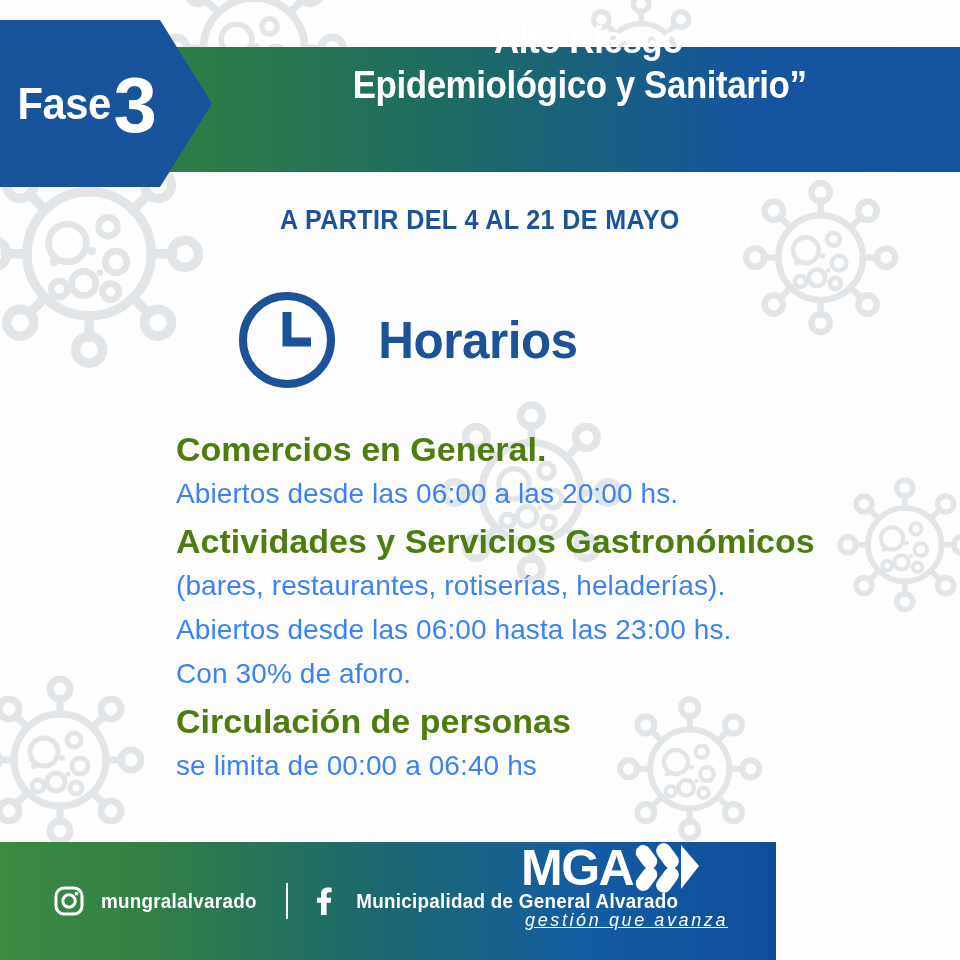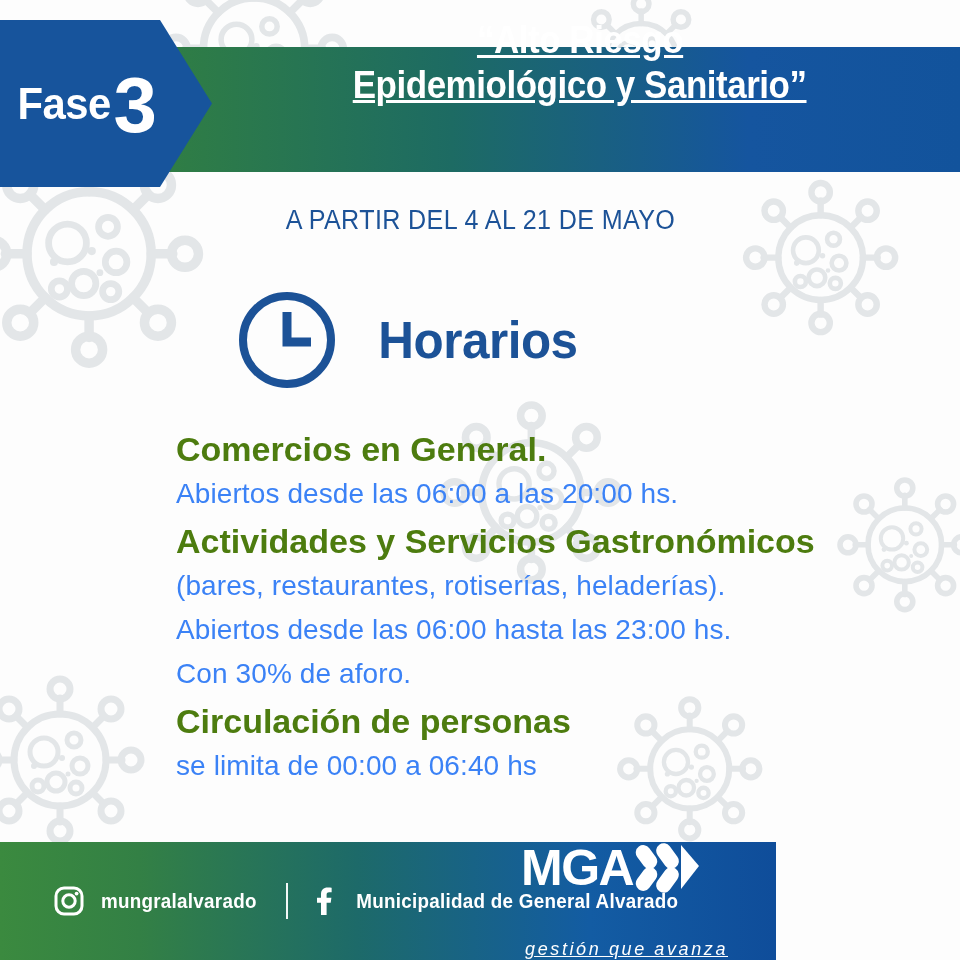--- a/index.html
+++ b/index.html
@@ -46,21 +46,20 @@
     left: 200px;
     top: 0;
     width: 760px;
     height: 125px;
     display: flex;
     flex-direction: column;
     align-items: center;
     justify-content: center;
     color: #ffffff;
     z-index: 3;
-    text-decoration: underline;
   }
   #header-title .line {
     font-size: 38px;
     font-weight: bold;
     letter-spacing: -0.5px;
     line-height: 1.18;
     text-align: center;
     transform: scaleX(0.92);
     white-space: nowrap;
   }
@@ -100,21 +99,21 @@
 
   
   #date-line {
     position: absolute;
     left: 0;
     top: 205px;
     width: 960px;
     text-align: center;
     color: #1c5297;
     font-size: 27px;
-    font-weight: normal;
+    font-weight: bold;
     letter-spacing: 0.4px;
     z-index: 3;
   }
   #date-line span { transform: scaleX(0.93); display: inline-block; }
 
   
   #horarios-row {
     position: absolute;
     left: 0;
     top: 288px;
@@ -200,21 +199,21 @@
 
   
   #mga-logo {
     position: absolute;
     right: 48px;
     top: 0;
     height: 118px;
     display: flex;
     flex-direction: column;
     align-items: flex-start;
-    justify-content: space-between;
+    justify-content: flex-start;
   }
   #mga-top {
     display: flex;
     align-items: center;
     gap: 2px;
   }
   #mga-letters {
     color: #ffffff;
     font-size: 50px;
     font-weight: bold;

